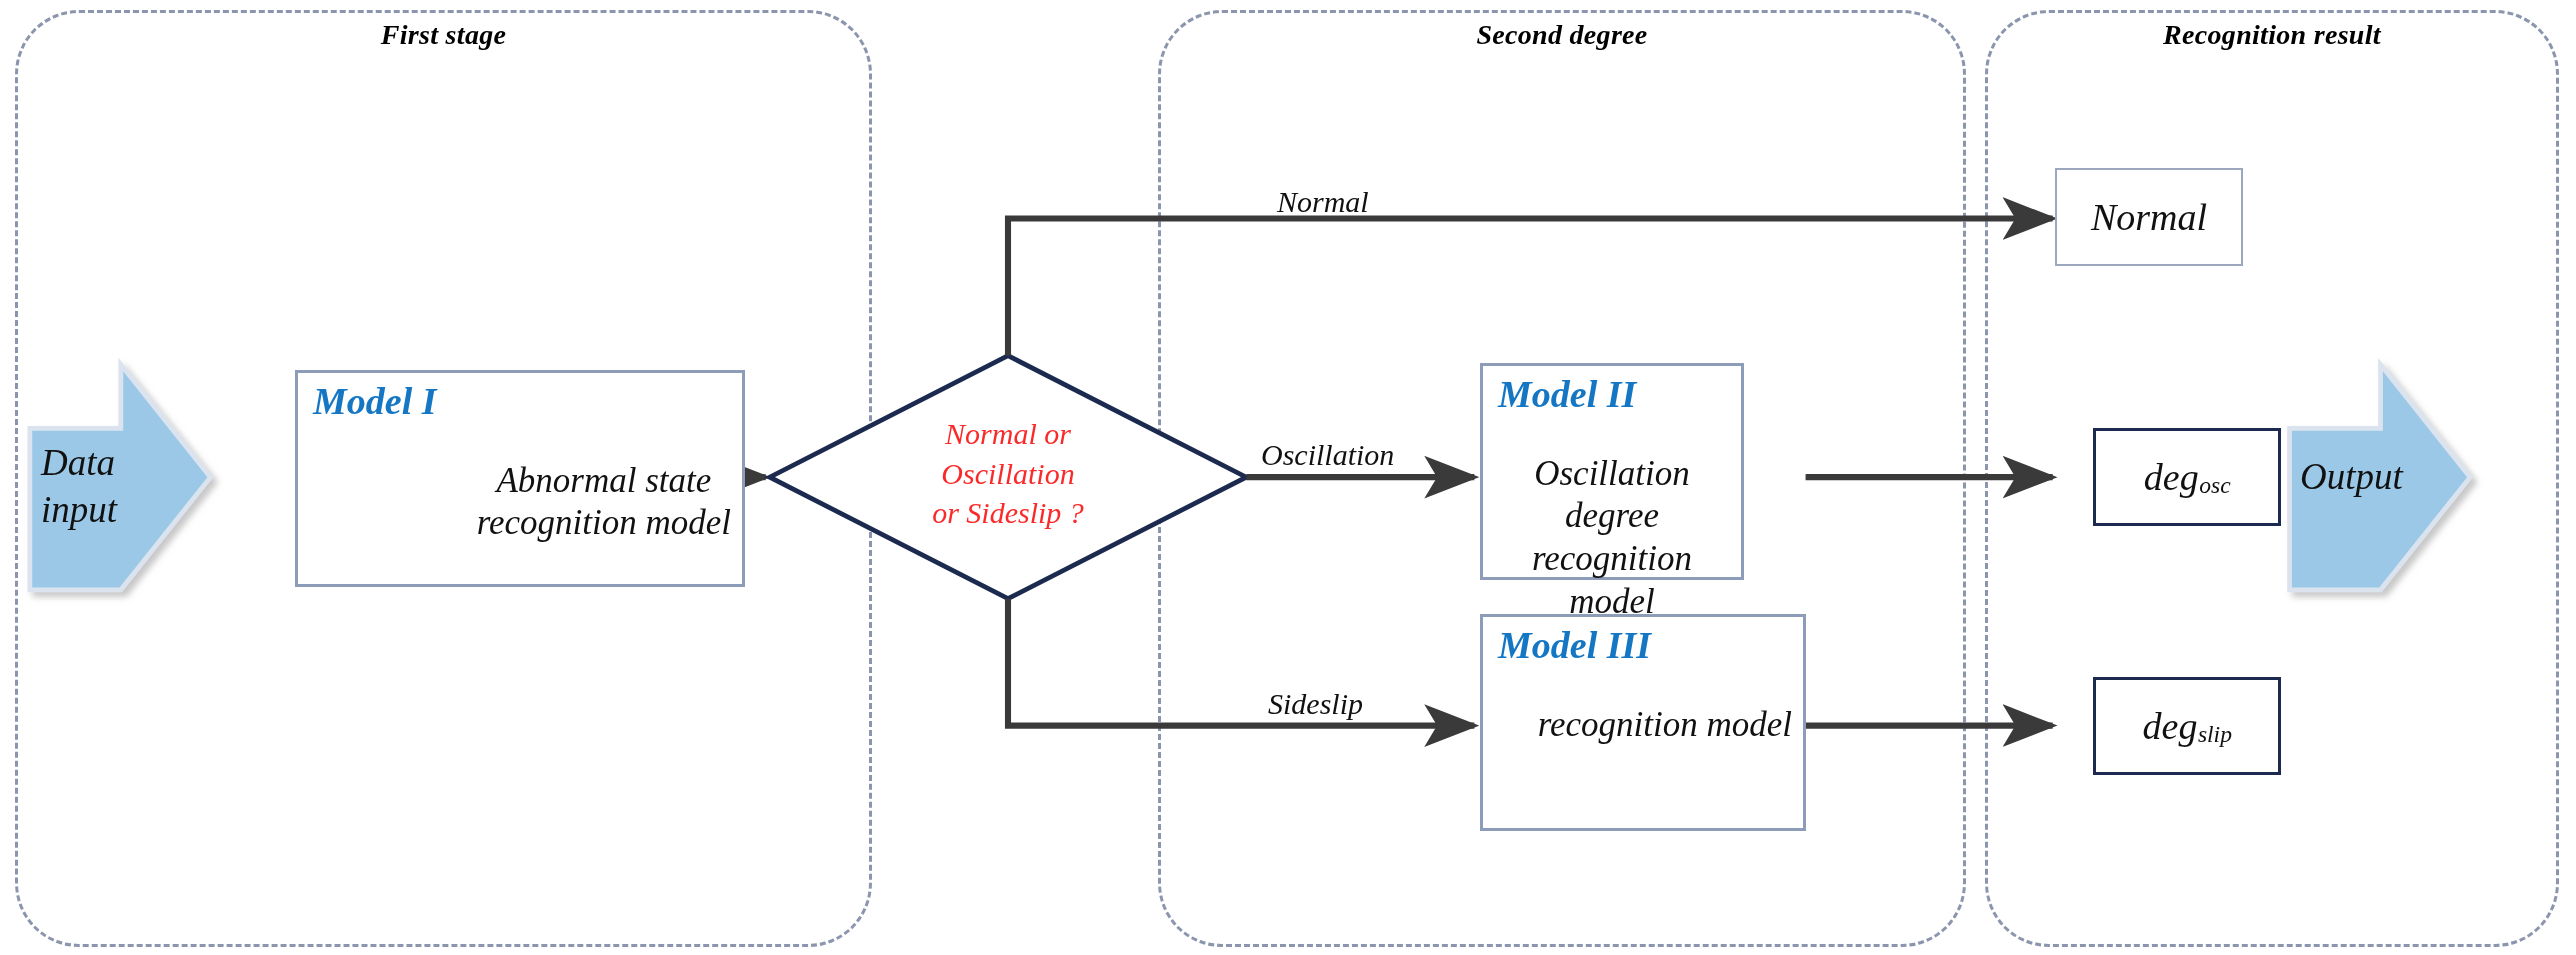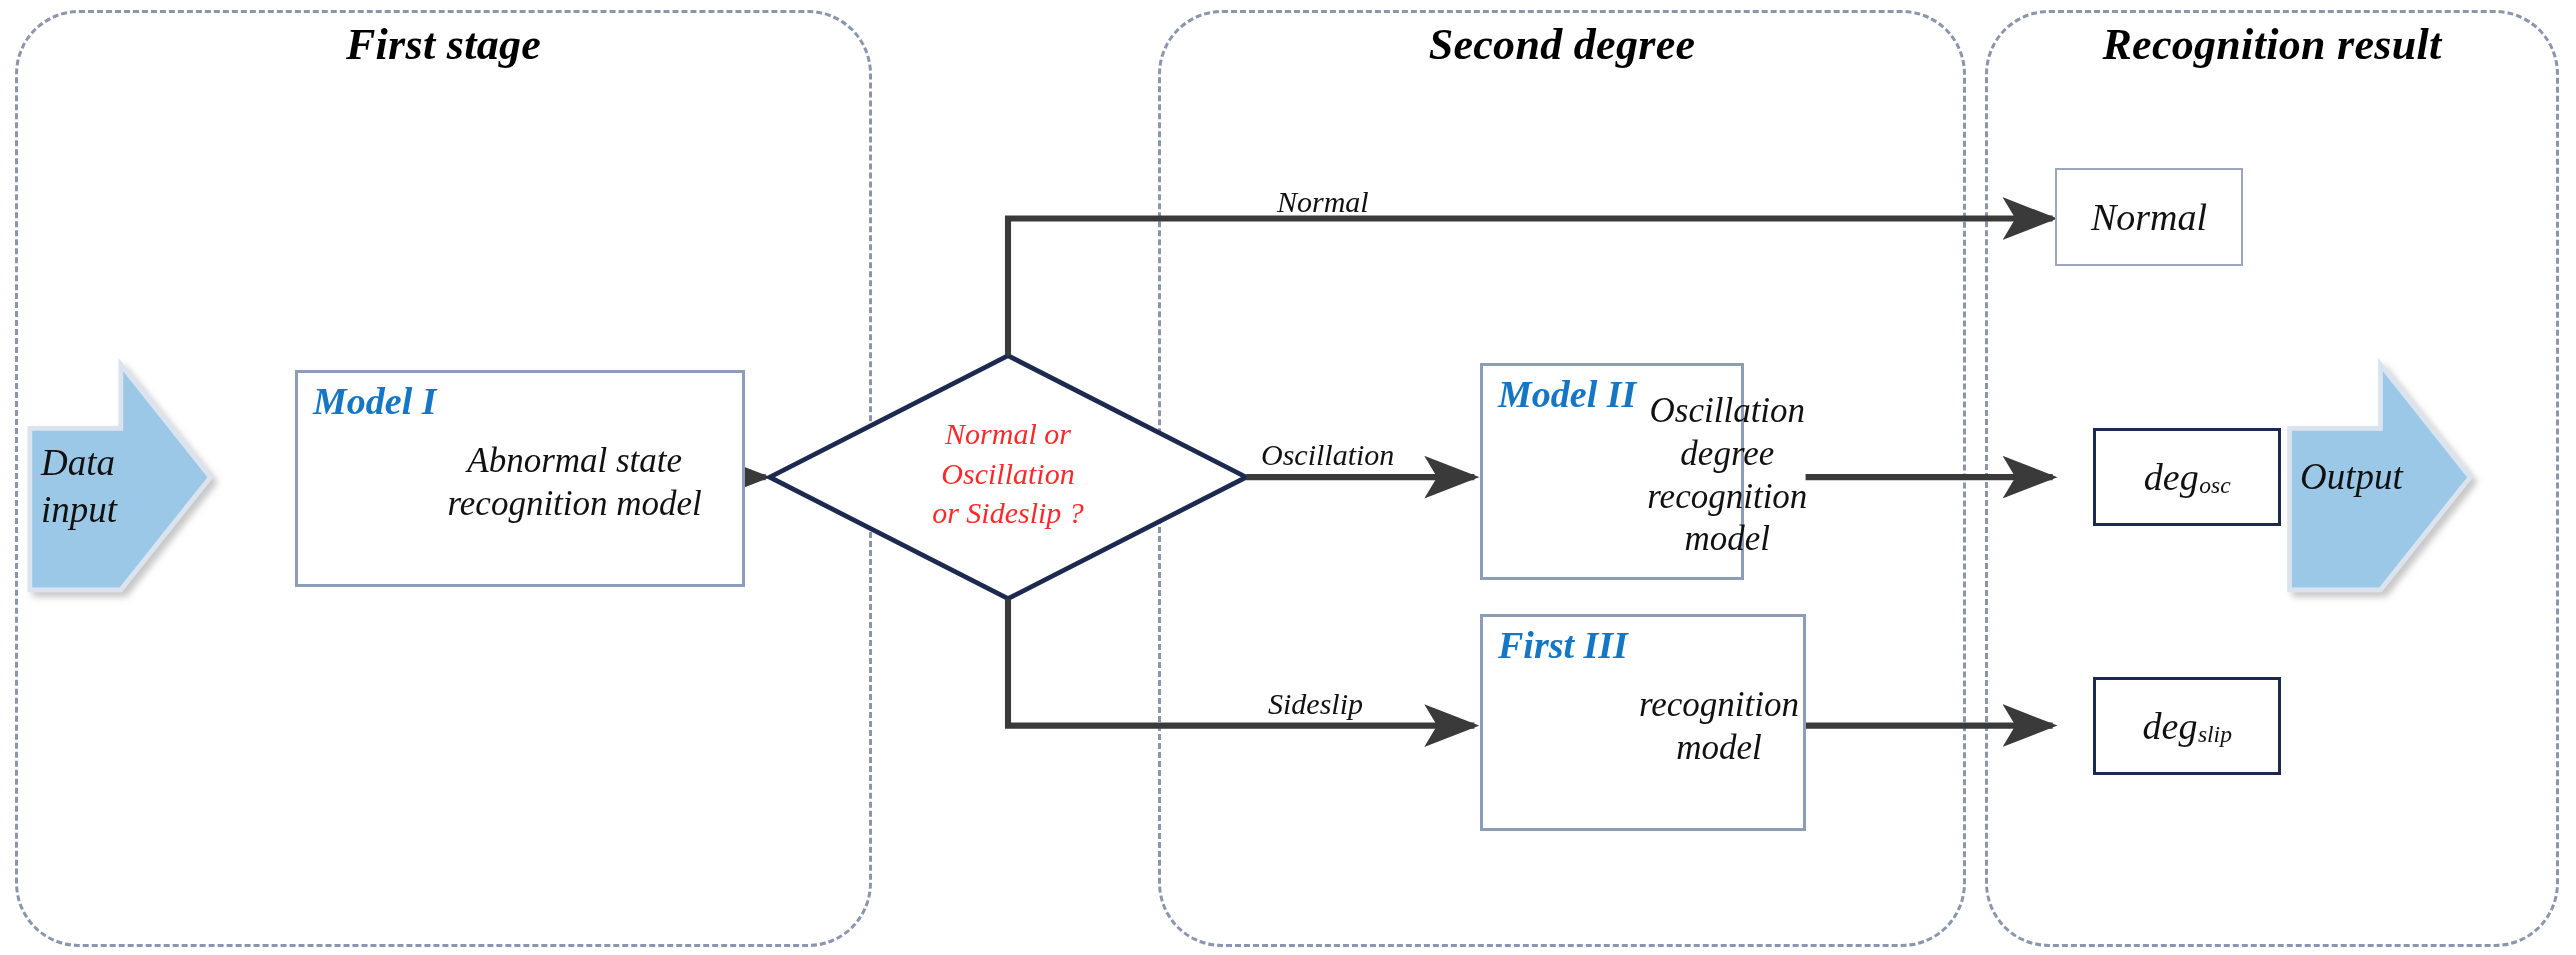--- a/index.html
+++ b/index.html
@@ -21,35 +21,36 @@
     position: absolute;
     border: 3.4px dashed #8b96ae;
     border-radius: 64px;
     box-sizing: border-box;
     background: transparent;
   }
   .stage-title {
     position: absolute;
     font-weight: bold;
     font-style: italic;
-    font-size: 44px;
+    font-size: 28px;
     color: #000000;
     white-space: nowrap;
     text-align: center;
     letter-spacing: 0.3px;
   }
   .model-box {
     position: absolute;
     box-sizing: border-box;
     background: #ffffff;
     border: 3.4px solid #8d9cb8;
     display: flex;
-    flex-direction: row;
-    align-items: center;
+    flex-direction: column;
+    align-items: flex-end;
     justify-content: flex-start;
+    gap: 28px;
   }
   .model-title {
     font-weight: bold;
     font-style: italic;
     font-size: 38px;
     color: #1577c4;
     align-self: flex-start;
     margin-left: 15px;
     margin-top: 6.8px;
     line-height: 1.15;
@@ -211,21 +212,21 @@
 
   <div class="model-box" style="left:1480px; top:363px; width:264px; height:217px;">
     <div class="model-title">Model II</div>
     <div class="model-desc">
       <div>Oscillation degree</div>
       <div>recognition model</div>
     </div>
   </div>
 
   <div class="model-box" style="left:1480px; top:614px; width:326px; height:217px;">
-    <div class="model-title">First III</div>
+    <div class="model-title">Model III</div>
     <div class="model-desc">
       <div>recognition model</div>
     </div>
   </div>
 
   <div class="result-box light" style="left:2055px; top:168px; width:188px; height:98px;">
     <span>Normal</span>
   </div>
 
   <div class="result-box dark" style="left:2055px; top:428px; width:188px; height:98px;">

